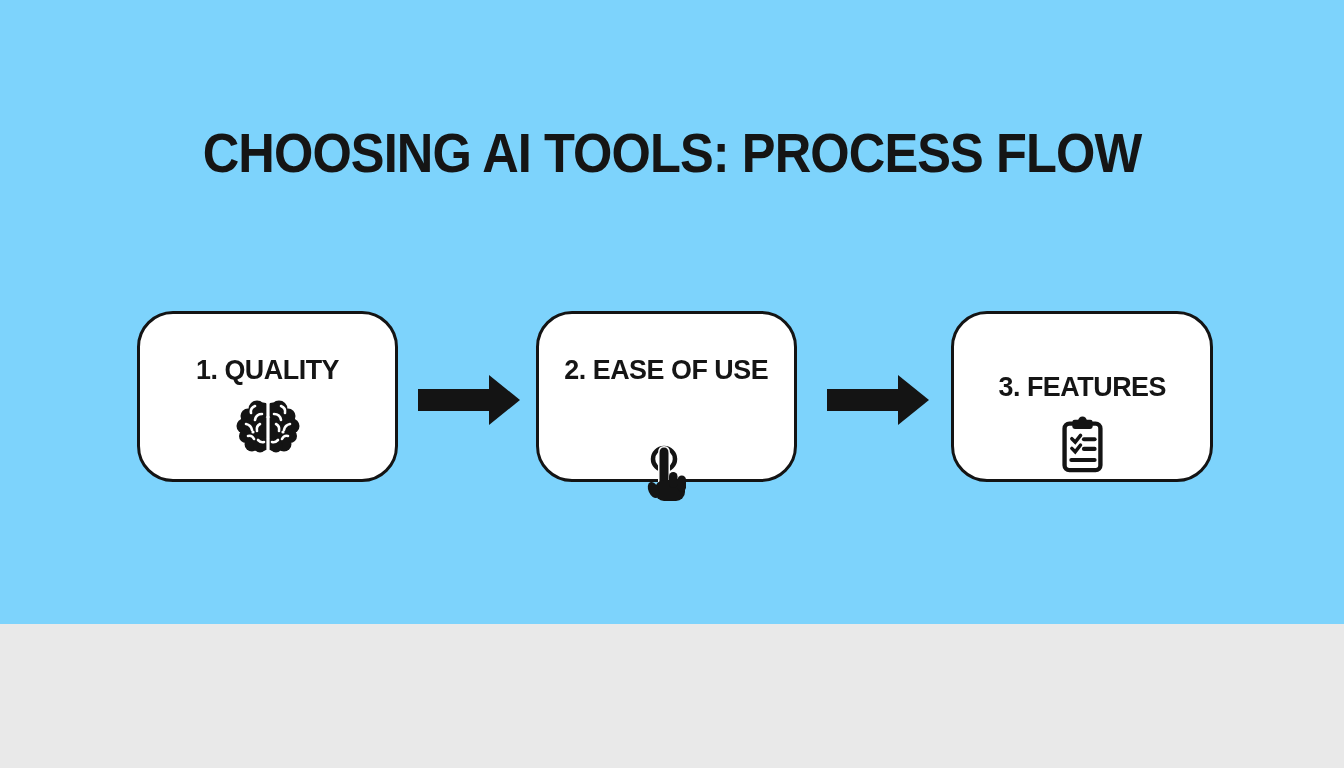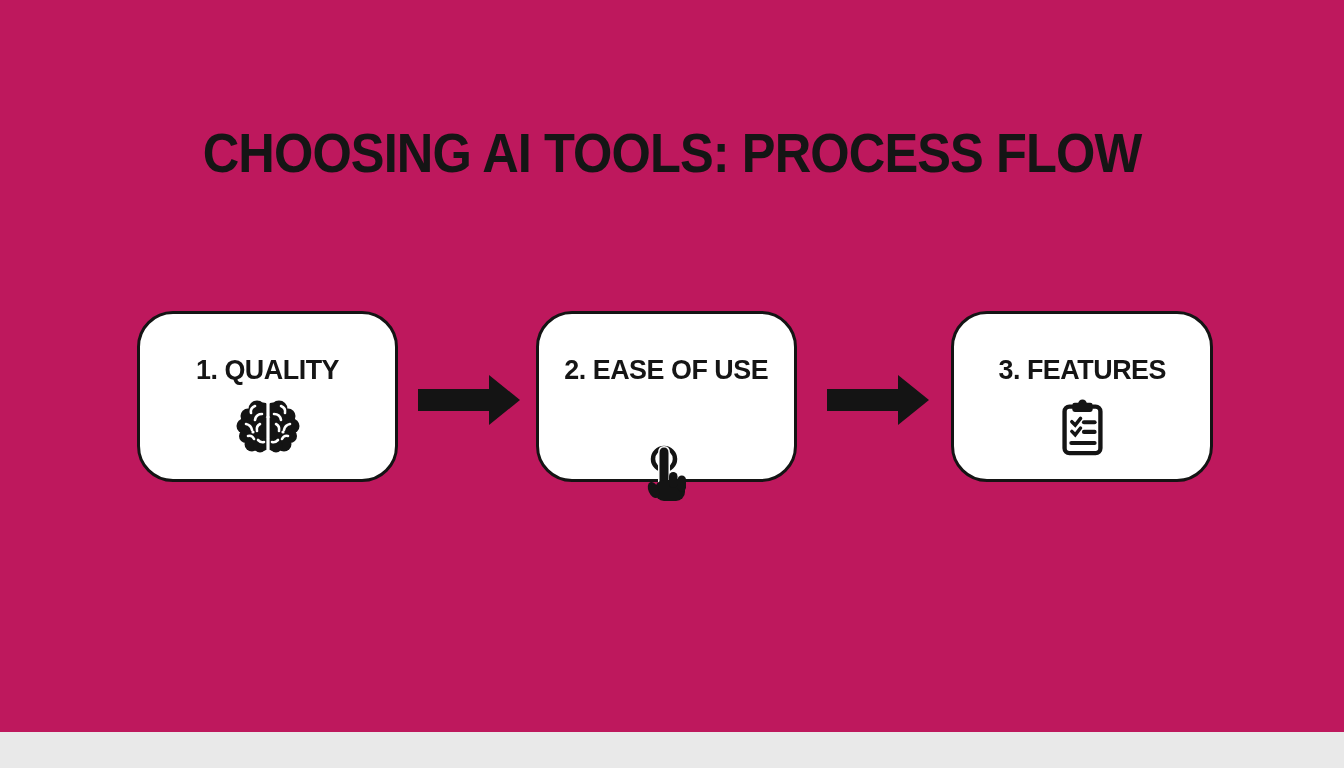--- a/index.html
+++ b/index.html
@@ -1,21 +1,21 @@
 <!DOCTYPE html>
 <html><head>
 <meta charset="utf-8">
 <style>
   * { margin: 0; padding: 0; box-sizing: border-box; }
   html, body { background: #e9e9e9; }
   .stage {
     position: relative;
     width: 1344px;
-    height: 732px;
-    background: #be185d;
+    height: 624px;
+    background: #7dd3fc;
     overflow: hidden;
     font-family: "Liberation Sans", sans-serif;
     color: #141414;
   }
   .title {
     position: absolute;
     top: 126px;
     left: 0;
     width: 100%;
     text-align: center;
@@ -35,21 +35,21 @@
     background: #ffffff;
     border: 3.5px solid #141414;
     border-radius: 36px;
     display: flex;
     flex-direction: column;
     align-items: center;
     padding-top: 42px;
   }
   .step-box.b1 { left: 137px; width: 261px; }
   .step-box.b2 { left: 536px; width: 261px; gap: 48px; }
-  .step-box.b3 { left: 951px; width: 262px; }
+  .step-box.b3 { left: 951px; width: 262px; justify-content: flex-end; }
   .step-label {
     font-size: 28px;
     font-weight: 700;
     letter-spacing: -0.5px;
     line-height: 1;
     transform: scaleX(0.96);
     white-space: nowrap;
     color: #151515;
   }
   .step-icon {

